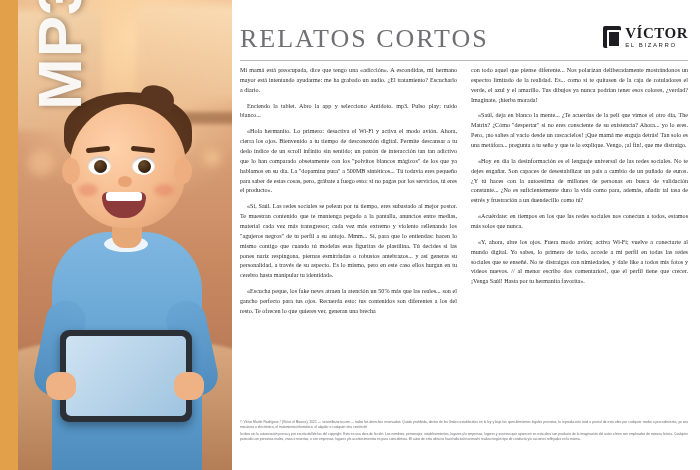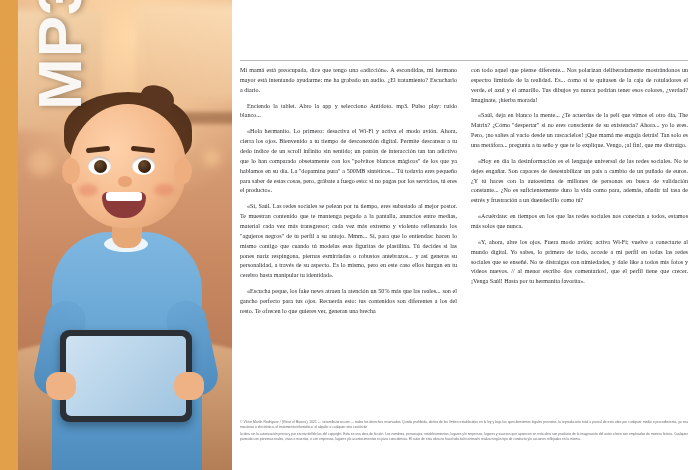--- a/index.html
+++ b/index.html
@@ -377,20 +377,30 @@
       <div class="tablet">
         <div class="screen"></div>
       </div>
       <div class="hand l"></div>
       <div class="hand r"></div>
     </div>
 
     <div class="mp3">MP3</div>
   </div>
 
+  <div class="masthead">
+    <div class="title">RELATOS CORTOS</div>
+    <div class="logo">
+      <div class="mark"></div>
+      <div class="words">
+        <div class="w1">VÍCTOR</div>
+        <div class="w2">EL BIZARRO</div>
+      </div>
+    </div>
+  </div>
   <div class="hr"></div>
 
   <div class="cols">
     <div class="col">
       <p class="first">Mi mamá está preocupada, dice que tengo una «adicción». A escondidas, mi hermano mayor está intentando ayudar­me: me ha grabado un audio. ¿El tratamiento? Escucharlo a diario.</p>
       <p class="ind">Enciendo la tablet. Abro la app y selecciono Antídoto. mp3. Pulso play: ruido blanco...</p>
       <p class="ind">«Hola hermanito. Lo primero: desactiva el Wi-Fi y activa el modo avión. Ahora, cierra los ojos. Bienvenido a tu tiempo de desconexión digital. Permite descansar a tu dedo índi­ce de un scroll infinito sin sentido; un patrón de interacción tan tan adictivo que lo han comparado obsetamente con los "polvitos blancos mágicos" de los que ya hablamos en su día. La "dopamina pura" a 500MB sintéticos... Tú toda­vía eres pequeño para saber de estas cosas, pero, grába­te a fuego esto: si no pagas por los servicios, tú eres el pro­ducto».</p>
       <p class="ind">«Sí, Saúl. Las redes sociales se pelean por tu tiempo, eres subastado al mejor postor. Te muestran contenido que te mantenga pegado a la pantalla, anuncios entre medias, material cada vez más transgresor; cada vez más extre­mo y violento rellenando los "agujeros negros" de tu perfil a su antojo. Mmm... Sí, para que lo entiendas: hacen lo mismo contigo que cuando tú modelas esas figuritas de plastilina. Tú decides si las pones nariz respingona, piernas esmirria­das o robustos antebrazos... y así generas su personalidad, a través de su aspecto. Es lo mismo, pero en este caso ellos hurgan en tu cerebro hasta manipular tu identidad».</p>
       <p class="ind">«Escucha peque, los fake news atraen la atención un 50% más que las reales... son el gancho perfecto para tus ojos. Recuerda esto: tus contenidos son diferentes a los del resto. Te ofrecen lo que quieres ver, generan una brecha</p>
     </div>

